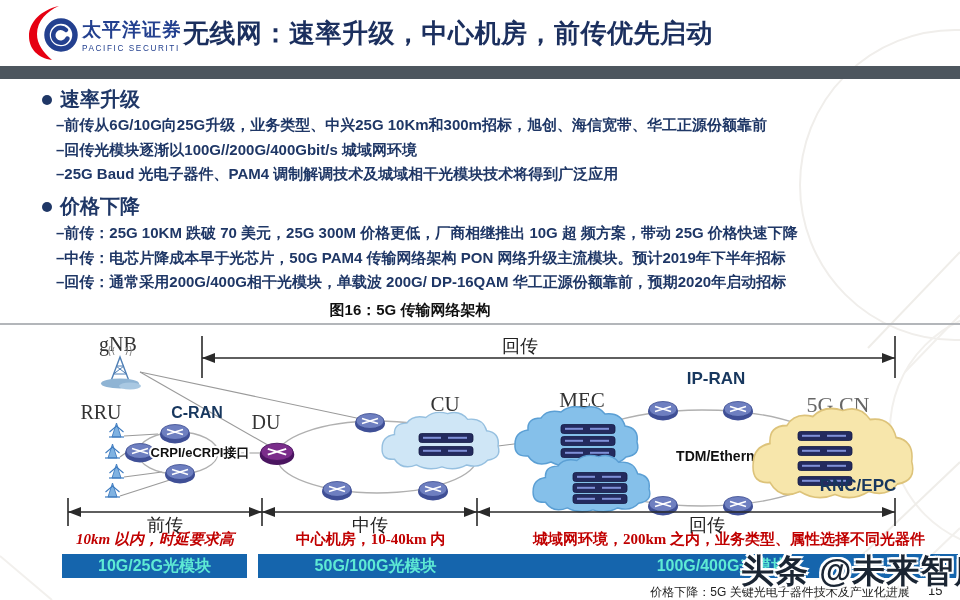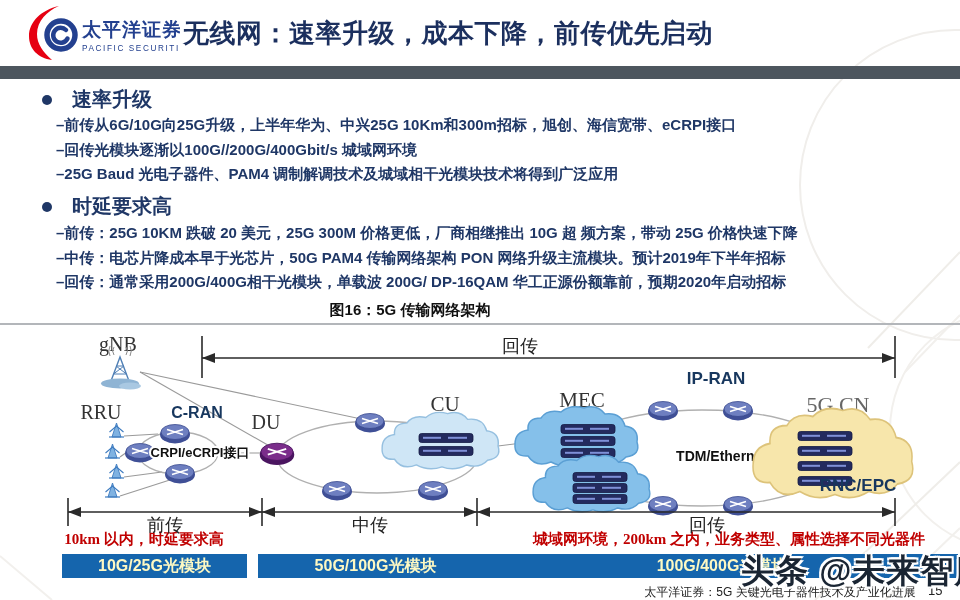--- a/index.html
+++ b/index.html
@@ -8,34 +8,34 @@
     overflow:hidden;font-family:"Liberation Sans",sans-serif;
   }
   .abs{position:absolute;}
   
   .hdr-title{
     position:absolute;left:183px;top:16px;font-size:26px;font-weight:bold;
     color:#1b2f5e;letter-spacing:0.5px;white-space:nowrap;
   }
   .gray-strip{position:absolute;left:0;top:66px;width:960px;height:13px;background:#4d565e;}
   
-  .sec-head{position:absolute;left:42px;display:flex;align-items:center;gap:20px;
+  .sec-head{position:absolute;left:42px;display:flex;align-items:center;gap:8px;
     font-size:20px;font-weight:bold;color:#1f3766;}
   .sec-head .dot{width:10px;height:10px;border-radius:50%;background:#1f3766;flex:0 0 auto;}
   .sec-items{position:absolute;left:56px;width:880px;font-size:15px;font-weight:bold;
     color:#1f3766;line-height:24.5px;white-space:nowrap;}
   
   .fig-title{position:absolute;left:0;top:301px;width:820px;text-align:center;
     font-size:15px;font-weight:bold;color:#111;}
   .fig-rule{position:absolute;left:0;top:323px;width:960px;height:2px;background:#b3b6ba;}
   
   .note{position:absolute;top:530px;height:22px;font-family:"Liberation Serif",serif;
     font-size:15px;font-weight:bold;color:#c00000;text-align:center;white-space:nowrap;}
   
-  .modbar{position:absolute;top:554px;height:24px;background:#1565ad;color:#fef9c3;
+  .modbar{position:absolute;top:554px;height:24px;background:#1565ad;color:#5eead4;
     font-size:16px;font-weight:bold;text-align:center;line-height:24px;white-space:nowrap;}
   
   .source{position:absolute;left:600px;top:584px;width:360px;text-align:center;
     font-size:12px;color:#222;white-space:nowrap;}
   .pagenum{position:absolute;left:928px;top:583px;font-size:13px;color:#222;}
   .watermark{
     position:absolute;left:741px;top:549px;z-index:50;font-size:33px;font-weight:800;
     color:#1a2533;letter-spacing:1px;white-space:nowrap;
     text-shadow:2px 2px 0 #fff,-2px -2px 0 #fff,2px -2px 0 #fff,-2px 2px 0 #fff,0 2px 0 #fff,0 -2px 0 #fff;
   }
@@ -57,39 +57,39 @@
     <path d="M0,556 L52,600" stroke="#f2f0ed" stroke-width="2" fill="none"></path>
   </svg>
 
   <svg class="abs" style="left:24px;top:4px;z-index:2;" width="156" height="58" viewBox="0 0 156 58">
     <path d="M35,2 C17,6 5,18 5,32 C5,45 14,54 28,56 C19,48 13,40 13,30 C13,17 23,7 35,2 Z" fill="#e60012"></path>
     <circle cx="37" cy="31" r="14" fill="#ffffff" stroke="#23408f" stroke-width="5.5"></circle>
     <path d="M42,26 a7.5,7.5 0 1 0 1.5,8.5" stroke="#23408f" stroke-width="4.5" fill="none" stroke-linecap="round"></path>
     <text x="58" y="32" font-size="19" font-weight="bold" fill="#23408f" letter-spacing="1">太平洋证券</text>
     <text x="58" y="47" font-size="8.2" fill="#23408f" letter-spacing="1.6">PACIFIC SECURITIES</text>
   </svg>
-  <div class="hdr-title">无线网：速率升级，成本下降，前传优先启动</div>
+  <div class="hdr-title">无线网：速率升级，中心机房，前传优先启动</div>
   <div class="gray-strip"></div>
 
   <div class="sec-head" style="top:86px;">
     <span class="dot"></span>
     <span>速率升级</span>
   </div>
   <div class="sec-items" style="top:113px;">
-    <div>–前传从6G/10G向25G升级，上半年华为、中兴25G 10Km和300m招标，旭创、海信宽带、eCRPI接口</div>
+    <div>–前传从6G/10G向25G升级，业务类型、中兴25G 10Km和300m招标，旭创、海信宽带、华工正源份额靠前</div>
     <div>–回传光模块逐渐以100G//200G/400Gbit/s 城域网环境</div>
     <div>–25G Baud 光电子器件、PAM4 调制解调技术及城域相干光模块技术将得到广泛应用</div>
   </div>
 
   <div class="sec-head" style="top:193px;">
     <span class="dot"></span>
-    <span>时延要求高</span>
+    <span>价格下降</span>
   </div>
   <div class="sec-items" style="top:221px;">
-    <div>–前传：25G 10KM 跌破 20 美元，25G 300M 价格更低，厂商相继推出 10G 超 频方案，带动 25G 价格快速下降</div>
+    <div>–前传：25G 10KM 跌破 70 美元，25G 300M 价格更低，厂商相继推出 10G 超 频方案，带动 25G 价格快速下降</div>
     <div>–中传：电芯片降成本早于光芯片，50G PAM4 传输网络架构 PON 网络升级主流模块。预计2019年下半年招标</div>
     <div>–回传：通常采用200G/400G相干光模块，单载波 200G/ DP-16QAM 华工正源份额靠前，预期2020年启动招标</div>
   </div>
 
   <div class="fig-title">图16：5G 传输网络架构</div>
   <div class="fig-rule"></div>
 
   <svg class="abs" style="left:50px;top:330px;z-index:5;" width="900" height="205" viewBox="0 0 900 205">
     <defs>
       <g id="rtr">
@@ -208,24 +208,25 @@
     <polygon points="212,182 199,177 199,187" fill="#2a2a2a"></polygon>
     <polygon points="212,182 225,177 225,187" fill="#2a2a2a"></polygon>
     <polygon points="427,182 414,177 414,187" fill="#2a2a2a"></polygon>
     <polygon points="427,182 440,177 440,187" fill="#2a2a2a"></polygon>
     <polygon points="845,182 832,177 832,187" fill="#2a2a2a"></polygon>
     <text class="serif" x="115" y="201" font-size="18" fill="#222" text-anchor="middle">前传</text>
     <text class="serif" x="320" y="201" font-size="18" fill="#222" text-anchor="middle">中传</text>
     <text class="serif" x="657" y="201" font-size="18" fill="#222" text-anchor="middle">回传</text>
   </svg>
 
-  <div class="note" style="left:44px;width:200px;">10km 以内，时延要求高</div>
+  <div class="note" style="left:55px;width:200px;font-style:italic;">10km 以内，时延要求高</div>
+  <div class="note" style="left:258px;width:225px;">中心机房，10-40km 内</div>
   <div class="note" style="left:509px;width:440px;">城域网环境，200km 之内，业务类型、属性选择不同光器件</div>
 
   <div class="modbar" style="left:62px;width:185px;">10G/25G光模块</div>
   <div class="modbar" style="left:258px;width:235px;">50G/100G光模块</div>
   <div class="modbar" style="left:486px;width:472px;">100G/400G光模块</div>
 
-  <div class="source">太平洋证券：5G 关键光电子器件技术及产业化进展</div>
+  <div class="source">价格下降：5G 关键光电子器件技术及产业化进展</div>
   <div class="pagenum">15</div>
   <div class="watermark">头条 @未来智库</div>
 
 </div>
 
 </body></html>

